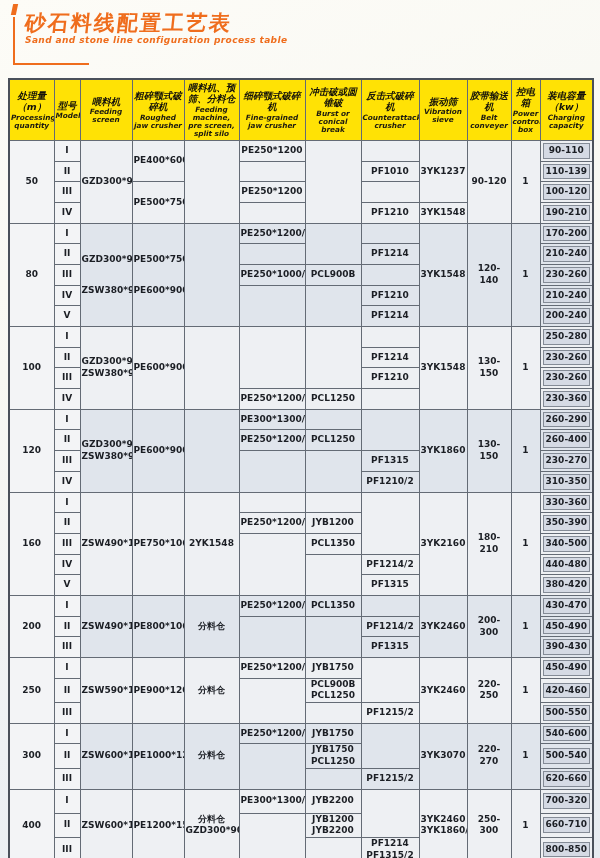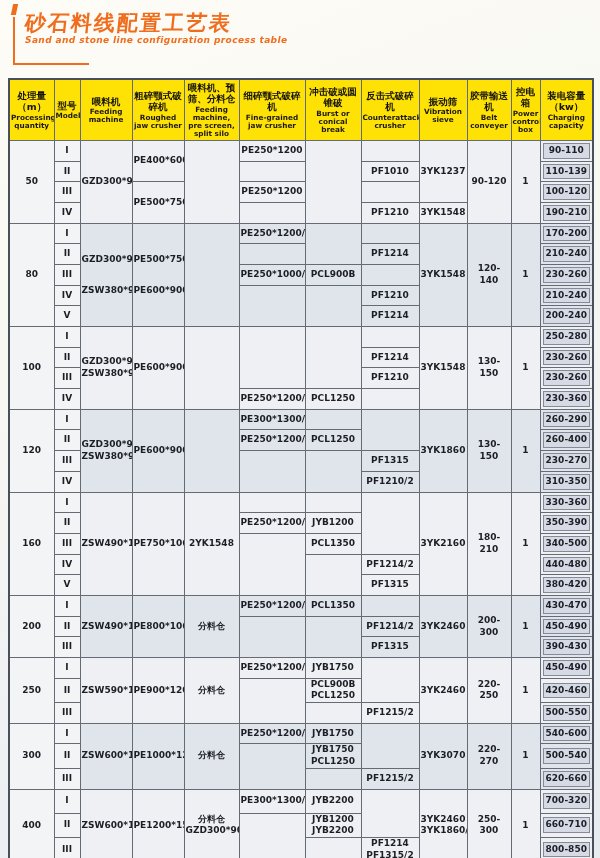--- a/index.html
+++ b/index.html
@@ -17,21 +17,21 @@
   .title-en{position:absolute;left:25px;top:35px;color:#ef6d1d;font-size:9px;font-weight:700;
     font-style:italic;letter-spacing:.4px;white-space:nowrap;text-align:center;}
 
   
   table{position:absolute;left:8px;top:78px;width:584px;border-collapse:collapse;table-layout:fixed;
     border:2px solid #4a505a;}
   th,td{border:1px solid #646b75;overflow:hidden;}
   th{background:#ffe205;padding:2px 1px;vertical-align:middle;text-align:center;}
   .hcn{font-size:9.5px;font-weight:700;color:#15130a;line-height:1.2;white-space:pre-line;}
   .hen{font-size:7.3px;font-weight:700;color:#1c1a10;line-height:1.1;margin-top:1px;}
-  thead tr{height:60px;}
+  thead tr{height:60px;font-style:italic;}
   td{text-align:center;vertical-align:middle;font-size:9px;font-weight:700;color:#1b1e24;
     padding:0 1px;white-space:pre-line;line-height:1.3;}
   tr.gA td{background:#eef0f3;}
   tr.gB td{background:#e0e5ec;}
   td.c-qty,td.c-model{background:#f3f4f6 !important;}
   tr.h19{height:19px;} tr.h20{height:20px;} tr.h24{height:24px;}
   td.c-cap{padding:2px;text-align:center;}
   .box{border:1px solid #848b96;background:#d5dae4;padding:1px 0;min-height:11px;
     display:flex;align-items:center;justify-content:center;font-size:9px;font-weight:700;color:#1b1e24;}
   .spread{line-height:3.4;}
@@ -68,21 +68,21 @@
             <div class="hcn">处理量
 （m）</div>
             <div class="hen">Processing quantity</div>
           </th>
           <th>
             <div class="hcn">型号</div>
             <div class="hen">Model</div>
           </th>
           <th>
             <div class="hcn">喂料机</div>
-            <div class="hen">Feeding machine</div>
+            <div class="hen">Feeding screen</div>
           </th>
           <th>
             <div class="hcn">粗碎颚式破碎机</div>
             <div class="hen">Roughed jaw crusher</div>
           </th>
           <th>
             <div class="hcn">喂料机、预筛、分料仓</div>
             <div class="hen">Feeding machine, pre screen, split silo</div>
           </th>
           <th>

